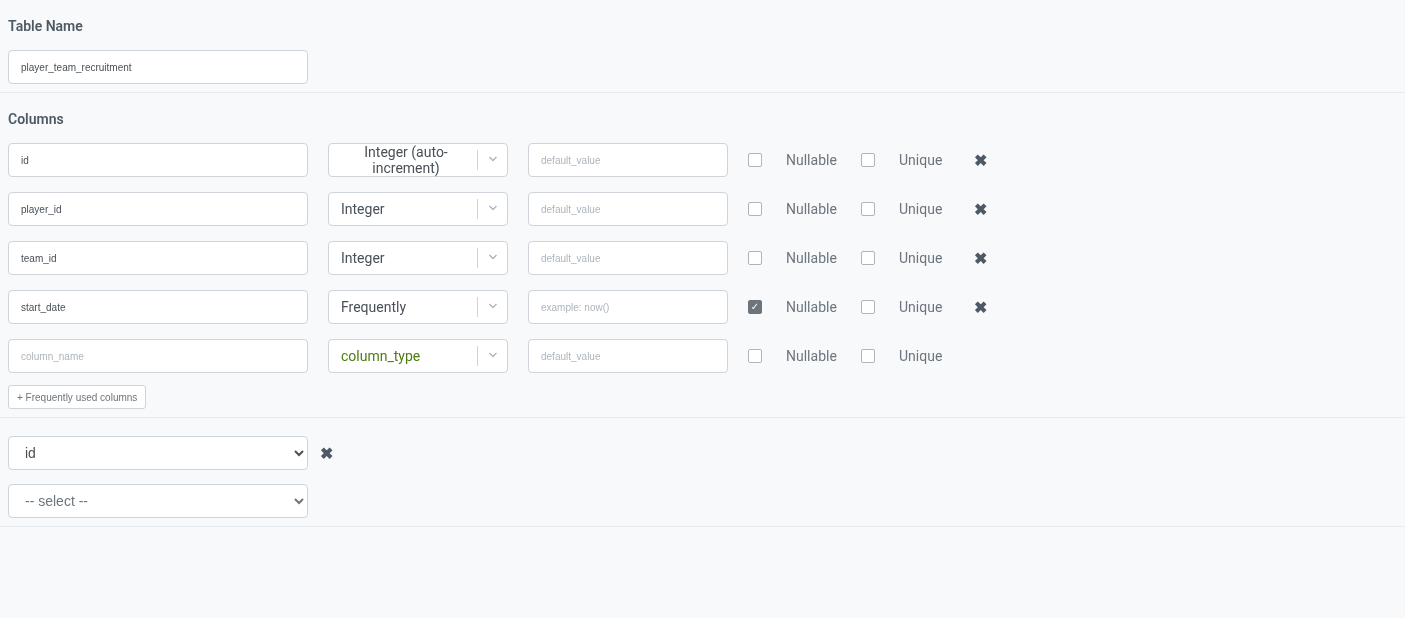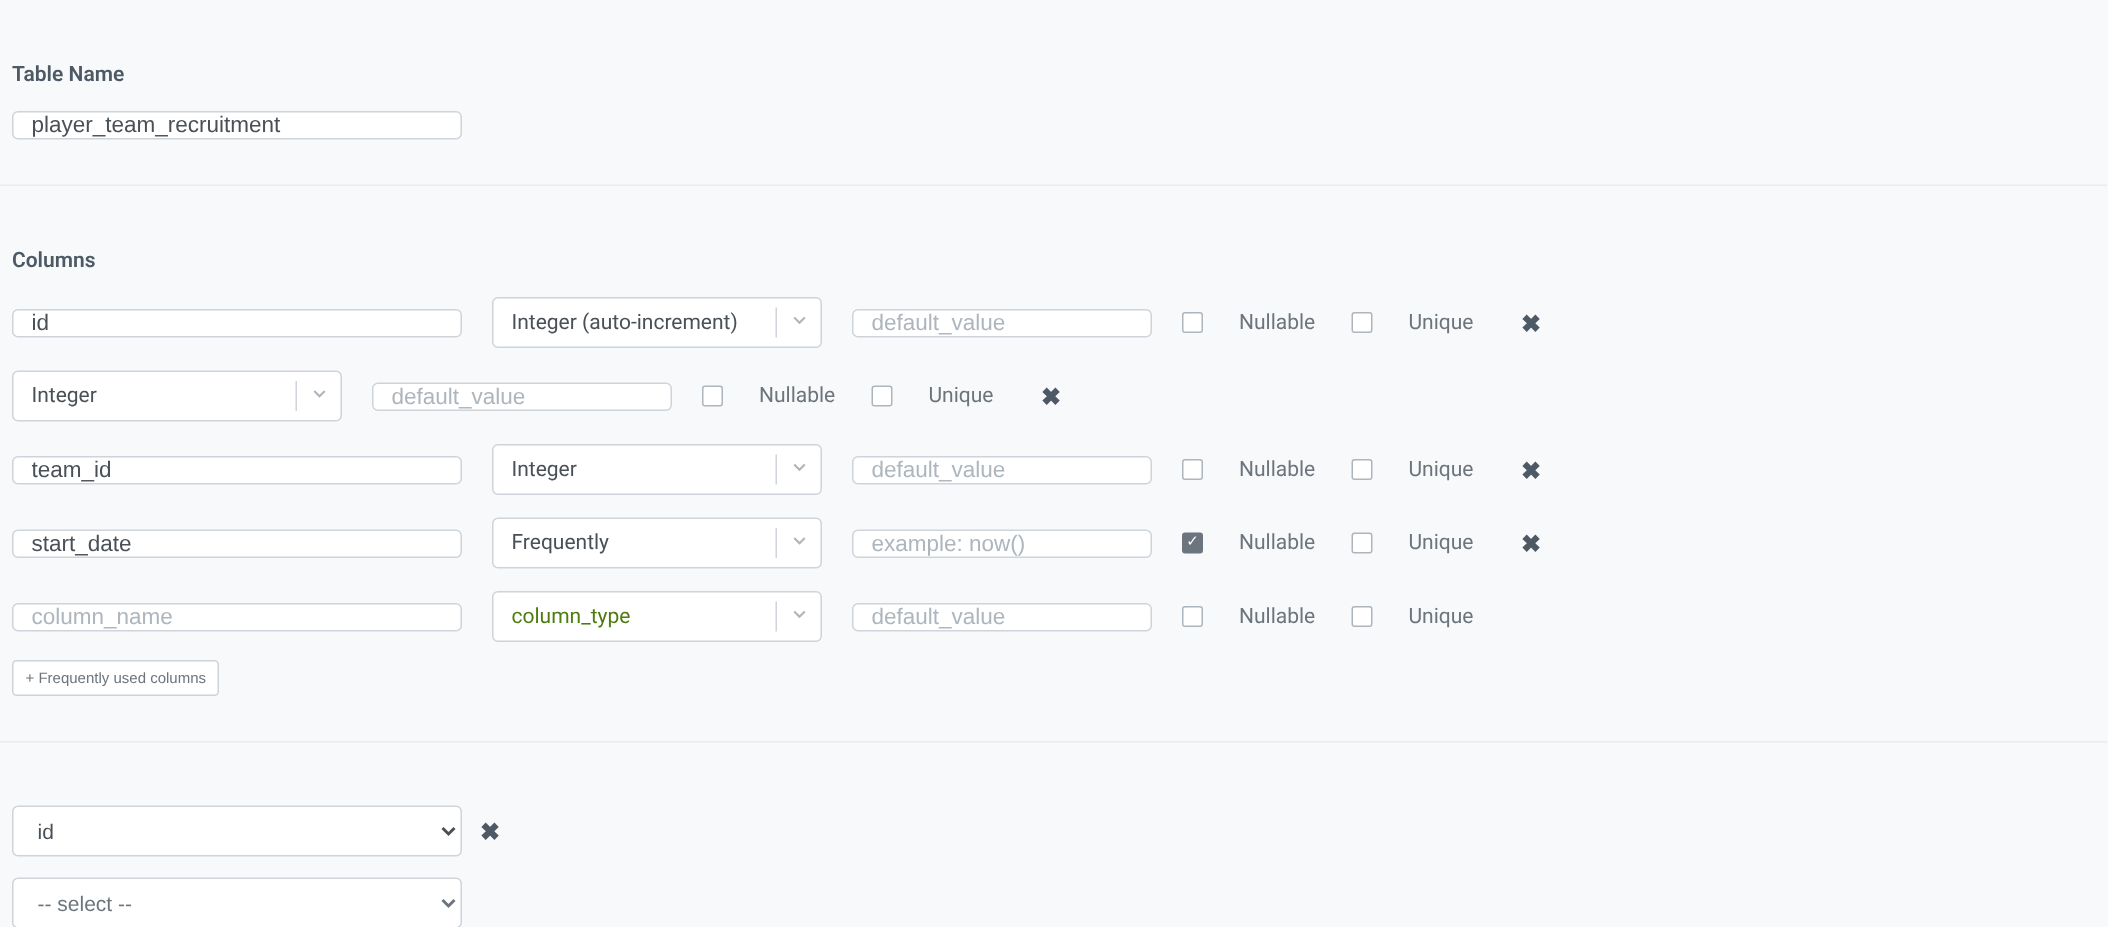--- a/index.html
+++ b/index.html
@@ -4,49 +4,48 @@
 <style>
 * { box-sizing: border-box; margin: 0; padding: 0; }
 body {
   font-family: -apple-system, BlinkMacSystemFont, "Segoe UI", Roboto, "Helvetica Neue", Arial, sans-serif;
   font-size: 14px;
   color: #4e5966;
   background: #f8f9fa;
   width: 1405px;
 }
 .section {
-  padding: 18px 8px 30px 8px;
+  padding: 18px 8px 8px 8px;
   border-bottom: 1px solid #e9ecef;
-  margin-top: 24px;
 }
 .section-title {
   font-weight: 600;
   font-size: 14px;
   color: #4e5966;
   margin-bottom: 16px;
   display: flex;
   align-items: center;
   gap: 10px;
 }
 .text-input {
-  height: 19px;
+  height: 34px;
   border: 1px solid #ced4da;
   border-radius: 4px;
   background: #fff;
   padding: 0 12px;
-  font-size: 15px;
+  font-size: 10px;
   color: #495057;
   outline: none;
 }
 .text-input::placeholder { color: #adb5bd; }
 .table-name-input { width: 300px; }
 .columns-rows { display: flex; flex-direction: column; gap: 15px; }
 .column-row { display: flex; align-items: center; gap: 20px; }
 .col-name { width: 300px; }
-.col-type-wrap { width: 220px; position: relative; text-align: center; }
+.col-type-wrap { width: 180px; position: relative; text-align: center; }
 .col-type {
   height: 34px;
   border: 1px solid #ced4da;
   border-radius: 4px;
   background: #fff;
   padding: 0 36px 0 12px;
   font-size: 14px;
   color: #495057;
   display: flex;
   align-items: center;
@@ -167,20 +166,21 @@
           <span class="checkbox"></span>
           <span class="check-label">Nullable</span>
         </div>
         <div class="check-group">
           <span class="checkbox"></span>
           <span class="check-label">Unique</span>
         </div>
         <span class="remove-icon">✖</span>
       </div>
       <div class="column-row">
+        <input class="text-input col-name" value="player_id" style="">
         <div class="col-type-wrap">
           <div class="col-type">Integer</div>
           <div class="select-sep"></div>
           <span class="select-chevron"><svg class="chevron-svg" viewBox="0 0 20 20" fill="none" stroke="currentColor" stroke-width="2">
               <polyline points="5 8 10 13 15 8"></polyline>
             </svg></span>
         </div>
         <input class="text-input col-default" placeholder="default_value" style="">
         <div class="check-group">
           <span class="checkbox"></span>

